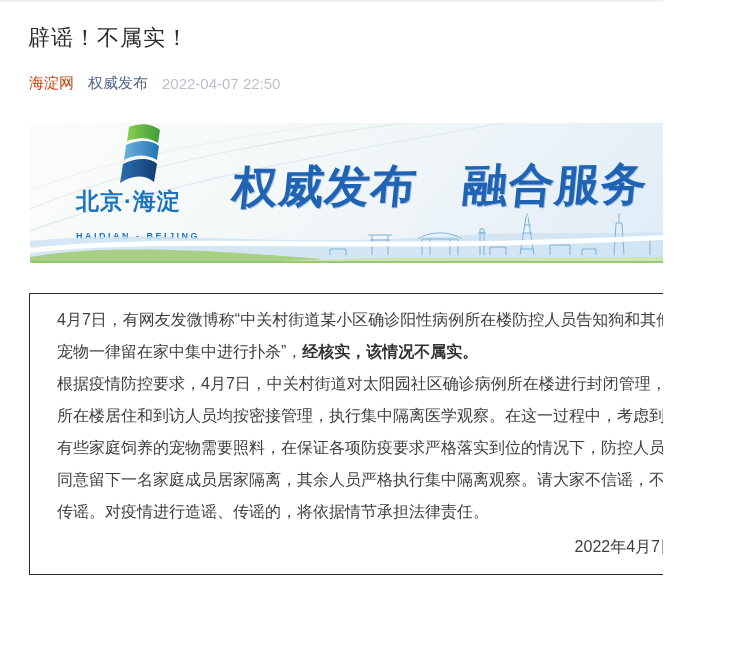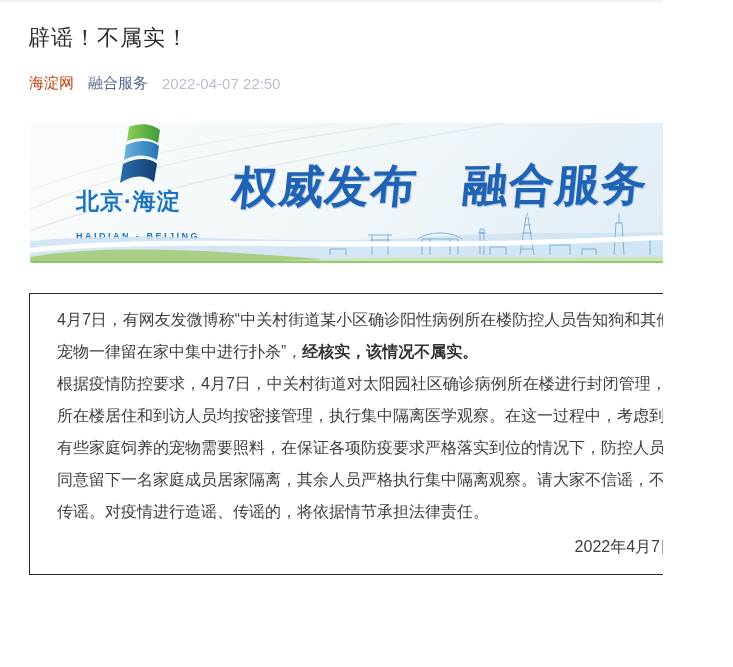--- a/index.html
+++ b/index.html
@@ -101,21 +101,21 @@
 </style>
 </head>
 <body>
 
 <div class="page">
 
   <h1 class="article-title">辟谣！不属实！</h1>
 
   <div class="article-meta">
     <span class="meta-source">海淀网</span>
-    <span class="meta-account">融合服务</span>
+    <span class="meta-account">权威发布</span>
     <span class="meta-time">2022-04-07 22:50</span>
   </div>
 
   <div class="banner">
 
     <svg class="banner-arcs" width="673" height="140" viewBox="0 0 673 140">
       <path d="M-20,95 C120,30 300,10 520,-20" fill="none" stroke="#dfeadf" stroke-width="1.2" opacity="0.9"></path>
       <path d="M-20,115 C140,55 330,25 560,-15" fill="none" stroke="#dce8f0" stroke-width="1.2" opacity="0.9"></path>
       <path d="M-20,75 C100,25 260,5 430,-15" fill="none" stroke="#e6efe6" stroke-width="1" opacity="0.8"></path>
     </svg>

